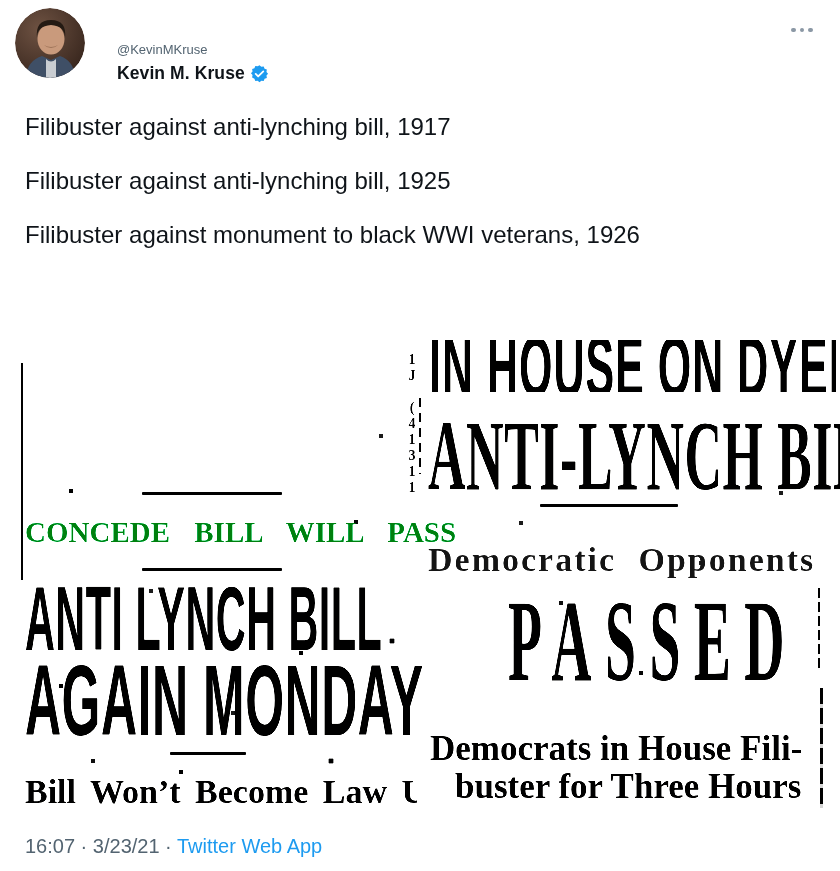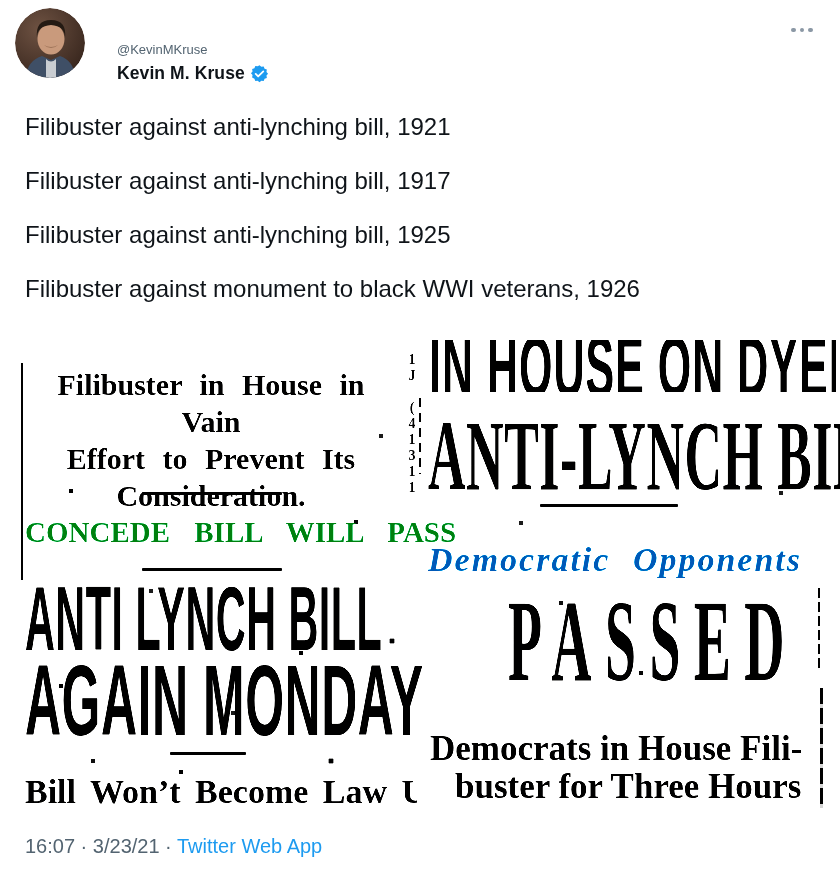--- a/index.html
+++ b/index.html
@@ -39,21 +39,21 @@
   #big1{left:25px;top:234px;font-size:90px;transform:scaleX(0.46);letter-spacing:1px;}
   #big2{left:25px;top:310px;font-size:100px;transform:scaleX(0.50);letter-spacing:1px;}
   #hr3{left:170px;top:412px;width:76px;height:3px;}
   #cutoff-wrap{left:25px;top:433px;width:392px;height:35px;overflow:hidden;}
   #cutoff{font-size:34px;word-spacing:6px;color:#121212;}
 
   #croptop-wrap{left:429px;top:0;width:407px;height:52px;overflow:hidden;}
   #croptop{position:absolute;left:0;top:-17px;font-size:86px;transform:scaleX(0.50);letter-spacing:2px;}
   #rc-headline{left:428px;top:66px;font-size:100px;transform:scaleX(0.52);letter-spacing:1px;}
   #hr4{left:540px;top:164px;width:138px;height:3px;}
-  #rc-subhead{left:428px;top:201px;font-size:34px;letter-spacing:2px;word-spacing:12px;color:#0369a1;font-style:italic;}
+  #rc-subhead{left:428px;top:201px;font-size:34px;letter-spacing:2px;word-spacing:12px;color:#404040;}
   #big-passed{left:508px;top:243px;font-size:116px;letter-spacing:28px;transform:scaleX(0.48);}
   #rc-bottom{left:430px;top:390px;font-size:35px;line-height:38px;color:#0e0e0e;}
   #rc-bottom .l2{margin-left:25px;}
 
   #vleft{left:21px;top:23px;width:2px;height:217px;}
   #vright1{left:818px;top:248px;width:2px;height:82px;
            background:repeating-linear-gradient(#222 0 10px, rgba(34,34,34,.25) 10px 14px);}
   #vright2{left:820px;top:348px;width:3px;height:120px;
            background:repeating-linear-gradient(#222 0 16px, rgba(34,34,34,.35) 16px 20px);}
   #fragments{left:404px;top:12px;width:16px;font-family:"Liberation Serif", serif;font-weight:bold;
@@ -108,35 +108,29 @@
   </div>
   <div class="abs" id="handle">@KevinMKruse</div>
 
   <div class="abs" id="more-btn">
     <span class="dot"></span>
     <span class="dot"></span>
     <span class="dot"></span>
   </div>
 
   <div class="abs" id="tweet-body">
-    <p>Filibuster against anti-lynching bill, 1921</p>
     <p>Filibuster against anti-lynching bill, 1917</p>
     <p>Filibuster against anti-lynching bill, 1925</p>
     <p>Filibuster against monument to black WWI veterans, 1926</p>
   </div>
 
   <div class="abs" id="news">
     <div class="abs" id="speckles"></div>
     <div class="abs vline" id="vleft"></div>
 
-    <div class="abs" id="deck">
-      <div>Filibuster in House in Vain</div>
-      <div>Effort to Prevent Its</div>
-      <div>Consideration.</div>
-    </div>
     <div class="abs rule" id="hr1"></div>
     <div class="abs serifb" id="subhead-left">CONCEDE BILL WILL PASS</div>
     <div class="abs rule" id="hr2"></div>
     <div class="abs bigcond" id="big1">ANTI LYNCH BILL</div>
     <div class="abs bigcond" id="big2">AGAIN MONDAY</div>
     <div class="abs rule" id="hr3"></div>
     <div class="abs" id="cutoff-wrap">
       <div class="serifb" id="cutoff">Bill Won’t Become Law Un-</div>
     </div>
 

